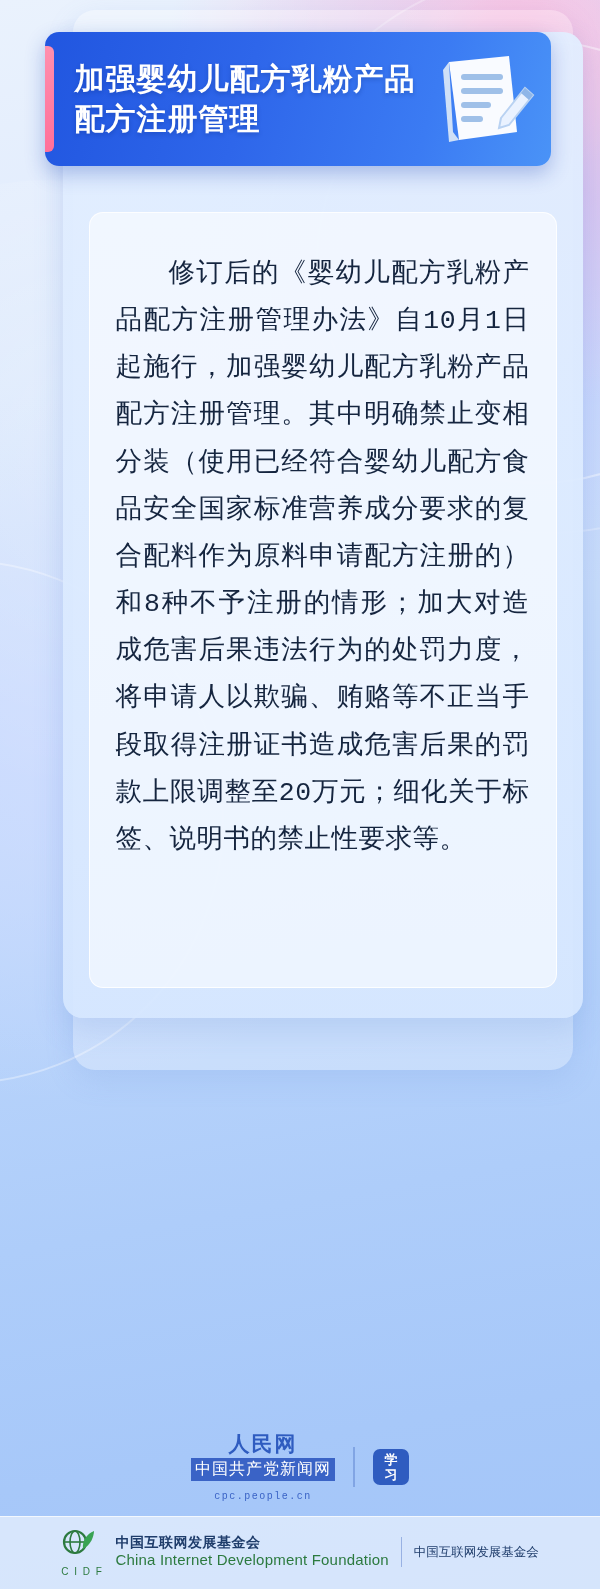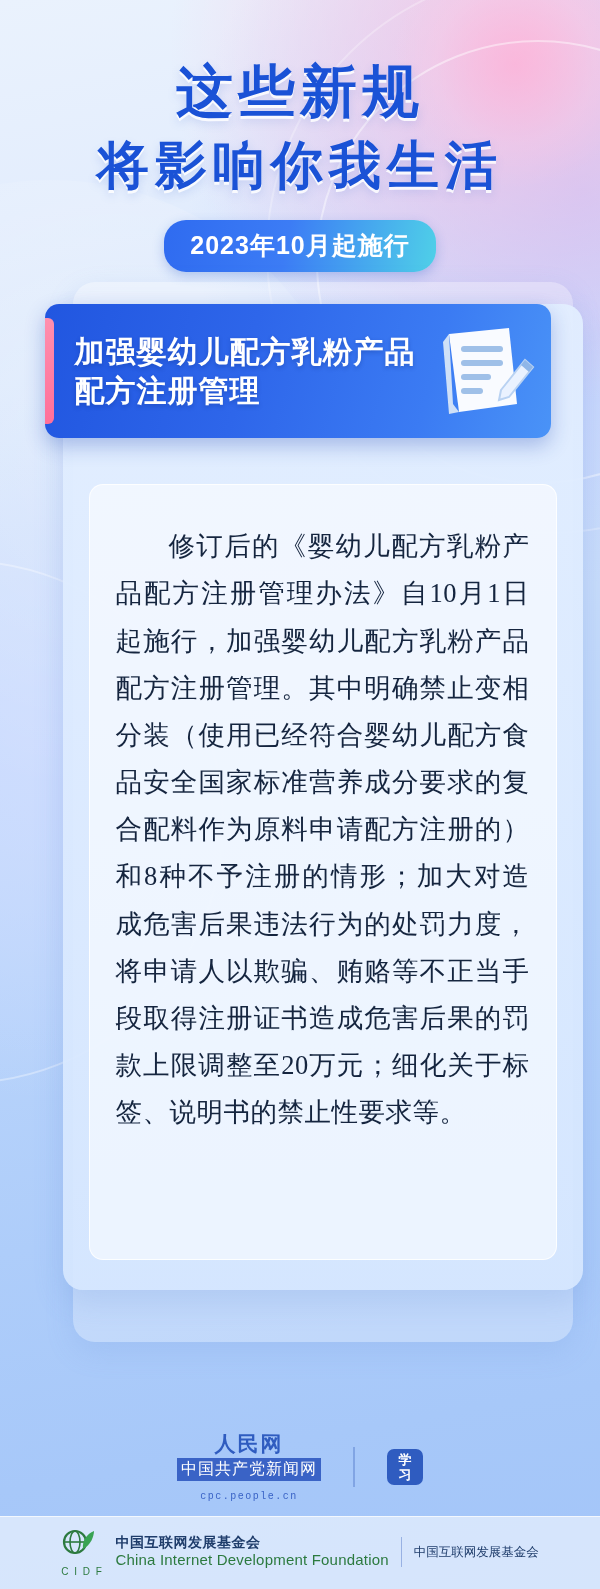--- a/index.html
+++ b/index.html
@@ -162,35 +162,35 @@
     padding: 38px 26px 46px 26px;
     min-height: 690px;
   }
   .body-text {
     color: #15253f;
     font-size: 26.5px;
     line-height: 1.78;
     letter-spacing: 0.5px;
     text-indent: 2em;
     text-align: justify;
-    font-family: Liberation Serif, serif;
+    font-family: Liberation Mono, monospace;
   }
 
   
   .footer {
     position: absolute;
     left: 0; right: 0;
     bottom: 0;
     z-index: 4;
   }
   .logo-row {
     display: flex;
     align-items: center;
     justify-content: center;
-    gap: 32px;
+    gap: 18px;
     padding-bottom: 14px;
   }
   .people-logo {
     text-align: center;
     color: #2a55b8;
   }
   .people-cn {
     font-size: 21px;
     font-weight: bold;
     letter-spacing: 2px;
@@ -294,27 +294,20 @@
 
 <div class="poster">
 
   <div class="blob blob-1"></div>
   <div class="blob blob-2"></div>
   <div class="blob blob-3"></div>
   <div class="arc arc-1"></div>
   <div class="arc arc-2"></div>
   <div class="arc arc-3"></div>
 
-  <div class="header">
-    <div class="title-line line1">这些新规</div>
-    <div class="title-line line2">将影响你我生活</div>
-    <div class="date-badge-wrap">
-      <div class="date-badge">2023年10月起施行</div>
-    </div>
-  </div>
 
   <div class="card-area">
     <div class="panel-back"></div>
 
     <div class="panel-main">
 
       <div class="headline-bar">
         <div class="headline-accent"></div>
         <div class="headline-text">加强婴幼儿配方乳粉产品配方注册管理</div>
         <svg class="doc-icon" viewBox="0 0 96 100">

